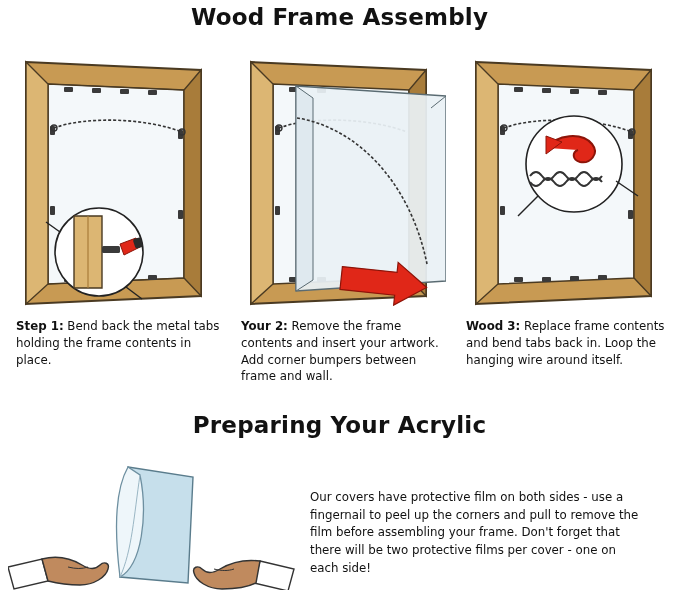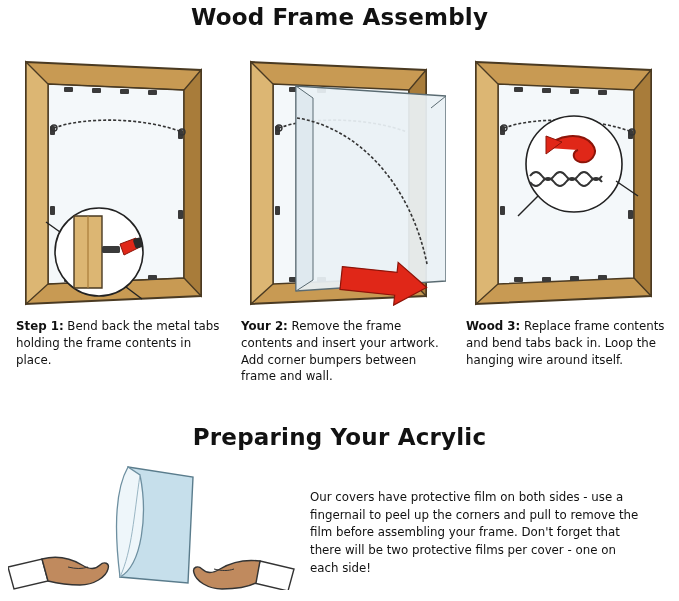--- a/index.html
+++ b/index.html
@@ -21,21 +21,21 @@
     height: 601px;
   }
   .title {
     text-align: center;
     font-size: 23px;
     font-weight: 700;
     letter-spacing: 0.2px;
     color: #121212;
   }
   #title-wood { position: absolute; left: 0; top: 4px; width: 679px; }
-  #title-acrylic { position: absolute; left: 0; top: 424px; width: 679px; }
+  #title-acrylic { position: absolute; left: 0; top: 412px; width: 679px; }
 
   .steps-row {
     position: absolute;
     left: 4px;
     top: 56px;
     width: 679px;
     display: flex;
     justify-content: space-between;
     padding: 0 12px;
     box-sizing: border-box;

